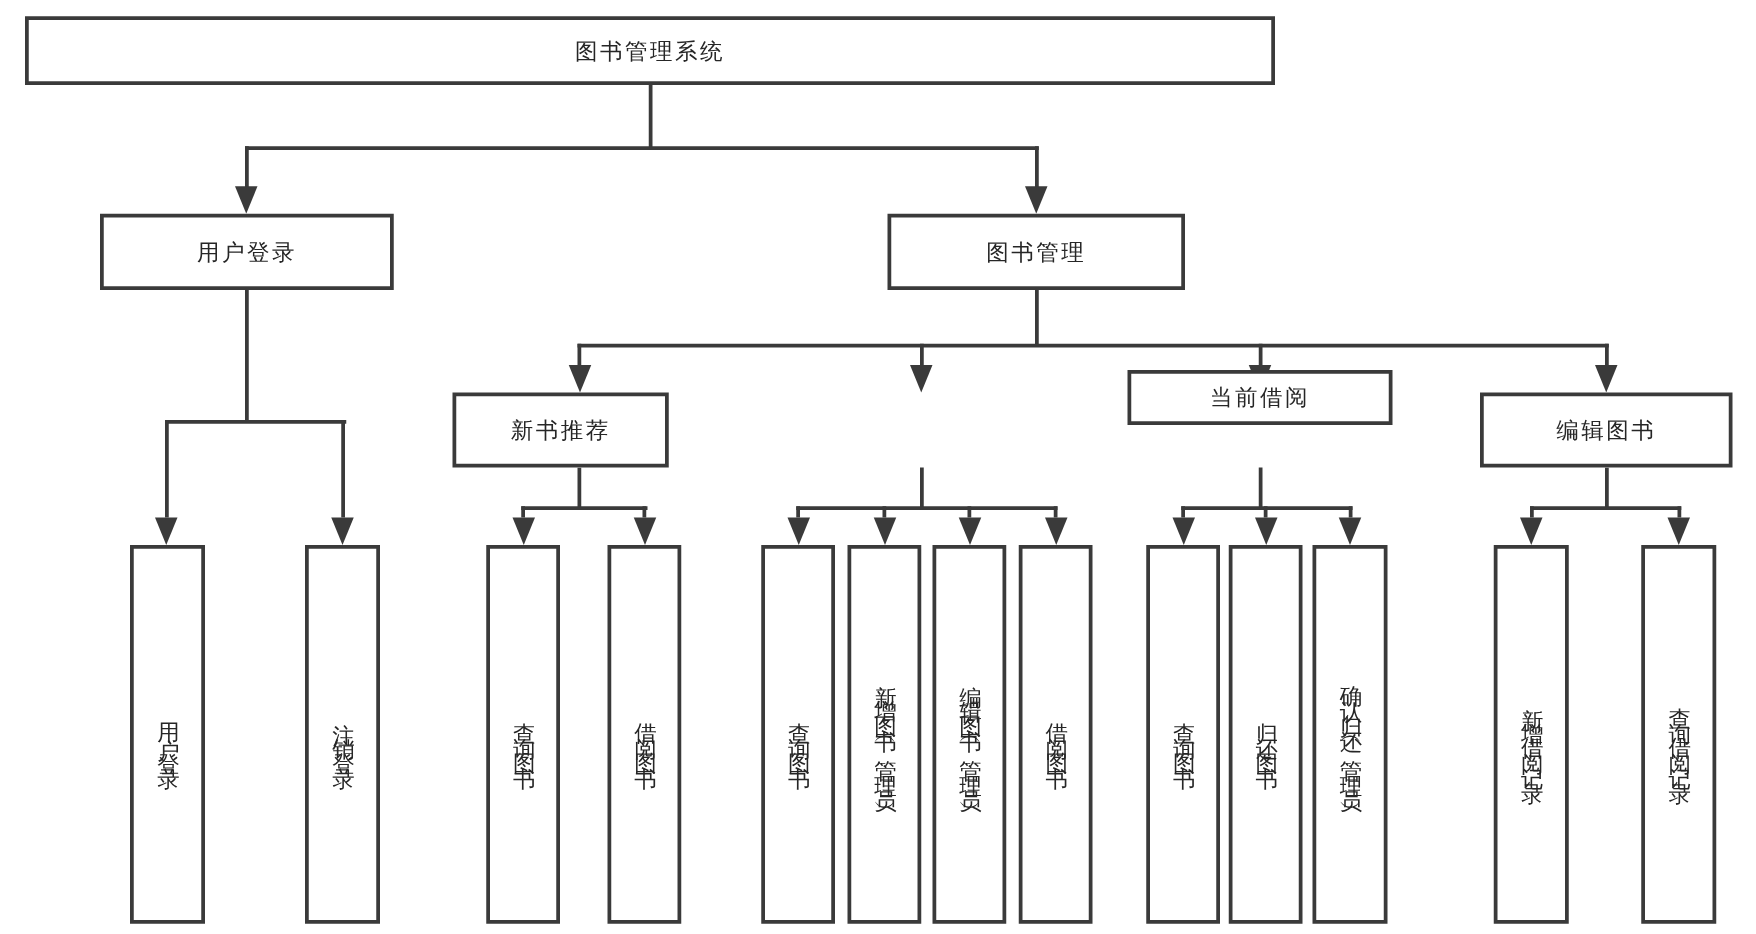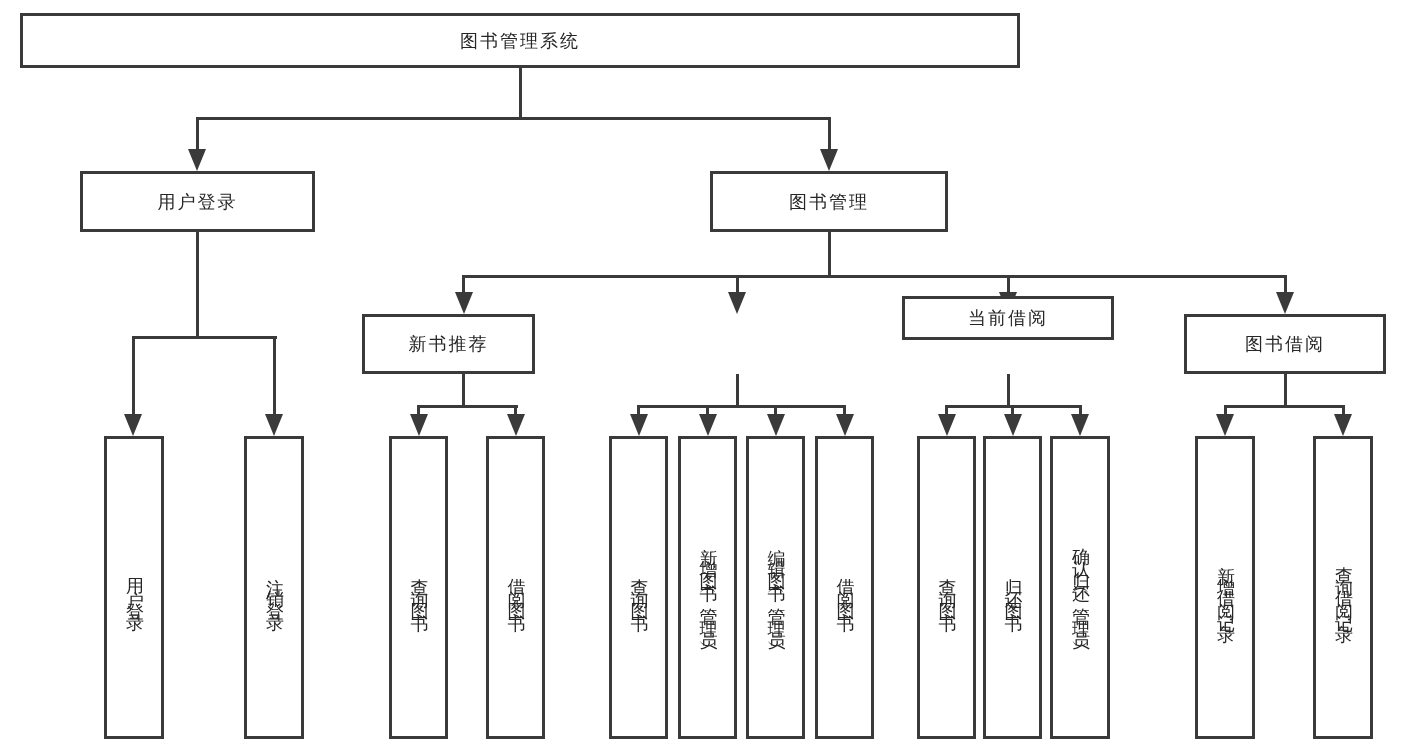--- a/index.html
+++ b/index.html
@@ -73,21 +73,21 @@
   <div class="ln" style="left:1283.5px; top:275px; width:3px; height:17px;"></div>
   <div class="ah" style="left:1276px;   top:292px;"></div>
 
   <div class="box" style="left:362px; top:314px; width:173px; height:60px;align-items:center;">
     <span>新书推荐</span>
   </div>
   <div class="box" style="left:902px; top:296px; width:212px; height:44px;">
     <span>当前借阅</span>
   </div>
   <div class="box" style="left:1184px; top:314px; width:202px; height:60px;">
-    <span>图书借阅</span>
+    <span>编辑图书</span>
   </div>
 
   <div class="ln" style="left:462px; top:374px; width:3px;   height:33px;"></div>
   <div class="ln" style="left:417px; top:405px; width:101px; height:3px;"></div>
   <div class="ln" style="left:417px;   top:405px; width:3px; height:9px;"></div>
   <div class="ah" style="left:409.5px; top:414px;"></div>
   <div class="ln" style="left:514px;   top:405px; width:3px; height:9px;"></div>
   <div class="ah" style="left:506.5px; top:414px;"></div>
 
   <div class="ln" style="left:735.5px; top:374px; width:3px;   height:33px;"></div>

